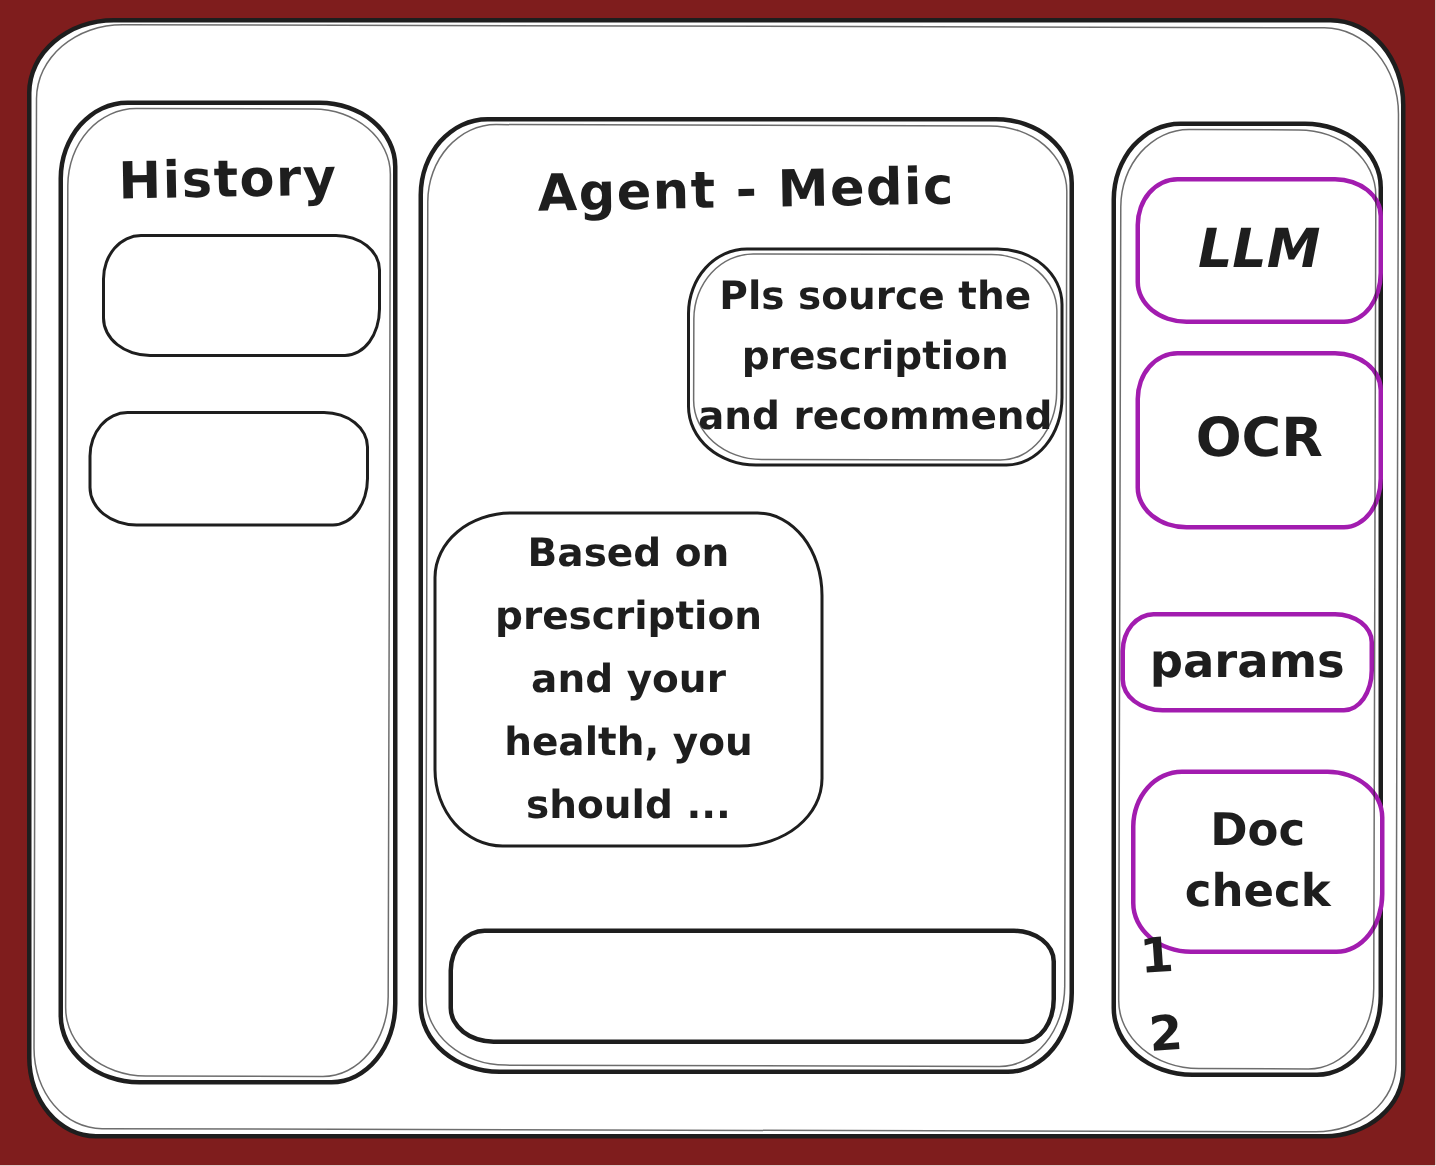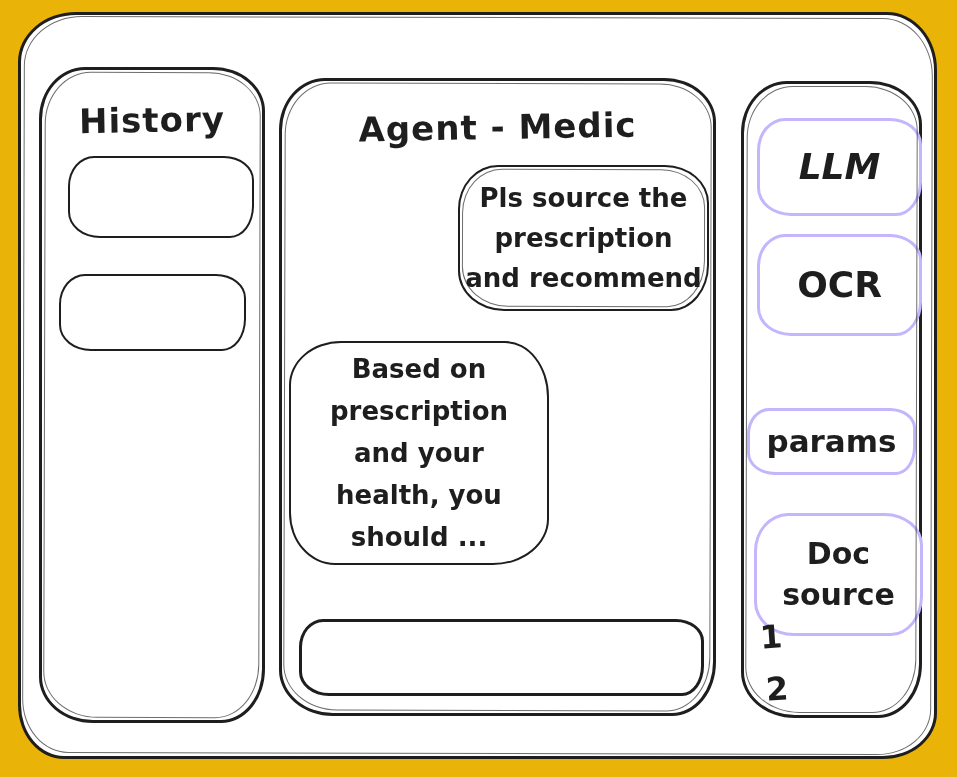--- a/index.html
+++ b/index.html
@@ -1,19 +1,19 @@
 <!DOCTYPE html>
 <html><head>
 <meta charset="utf-8">
 <style>
   html, body { margin: 0; padding: 0; background: #ffffff; }
   .canvas {
     position: relative;
     width: 957px; height: 777px;
-    background: #eab308;
+    background: #7f1d1d;
     font-family: "DejaVu Sans", "Liberation Sans", sans-serif;
     color: #1e1e1e;
     overflow: hidden;
   }
   .abs { position: absolute; box-sizing: border-box; }
 
   
   .sketch {
     border: 3px solid #1e1e1e;
     background: #ffffff;
@@ -91,28 +91,28 @@
 
   .tool-btn {
     display: flex;
     align-items: center;
     justify-content: center;
     text-align: center;
     font-family: inherit;
     font-weight: bold;
     color: #1e1e1e;
     background: #ffffff;
-    border: 3px solid #c4b5fd;
+    border: 3px solid #a21caf;
     border-radius: 28px 32px 26px 34px / 32px 26px 34px 28px;
     cursor: pointer;
     padding: 0 6px;
     line-height: 1.35;
   }
   #llm-button    { left: 13px; top: 34px;  width: 165px; height: 98px;  font-size: 36px; font-style: italic; }
-  #ocr-button    { left: 13px; top: 150px; width: 165px; height: 102px;  font-size: 36px; }
+  #ocr-button    { left: 13px; top: 150px; width: 165px; height: 119px;  font-size: 36px; }
   #params-button { left: 3px;  top: 324px; width: 169px; height: 67px;  font-size: 31px;
                    border-radius: 22px 26px 20px 28px / 26px 20px 28px 22px; text-align: center; }
   #doc-source-button { left: 10px; top: 429px; width: 169px; height: 123px; font-size: 30px;
                    border-radius: 34px 38px 32px 40px / 38px 32px 40px 34px;
                    white-space: normal; word-break: normal; padding: 0 18px; }
 
   .doc-item {
     font-size: 32px;
     font-weight: bold;
     transform: rotate(-4deg);
@@ -152,19 +152,19 @@
 should ...</span>
       </div>
 
       <input id="message-input" class="abs" type="text" placeholder="" style="">
     </main>
 
     <aside id="tools-panel" class="abs sketch panel dbl">
       <button id="llm-button" class="abs tool-btn">LLM</button>
       <button id="ocr-button" class="abs tool-btn">OCR</button>
       <button id="params-button" class="abs tool-btn">params</button>
-      <button id="doc-source-button" class="abs tool-btn">Doc source</button>
+      <button id="doc-source-button" class="abs tool-btn">Doc check</button>
       <div id="doc-item-1" class="abs doc-item">1</div>
       <div id="doc-item-2" class="abs doc-item">2</div>
     </aside>
 
   </div>
 </div>
 
 </body></html>

